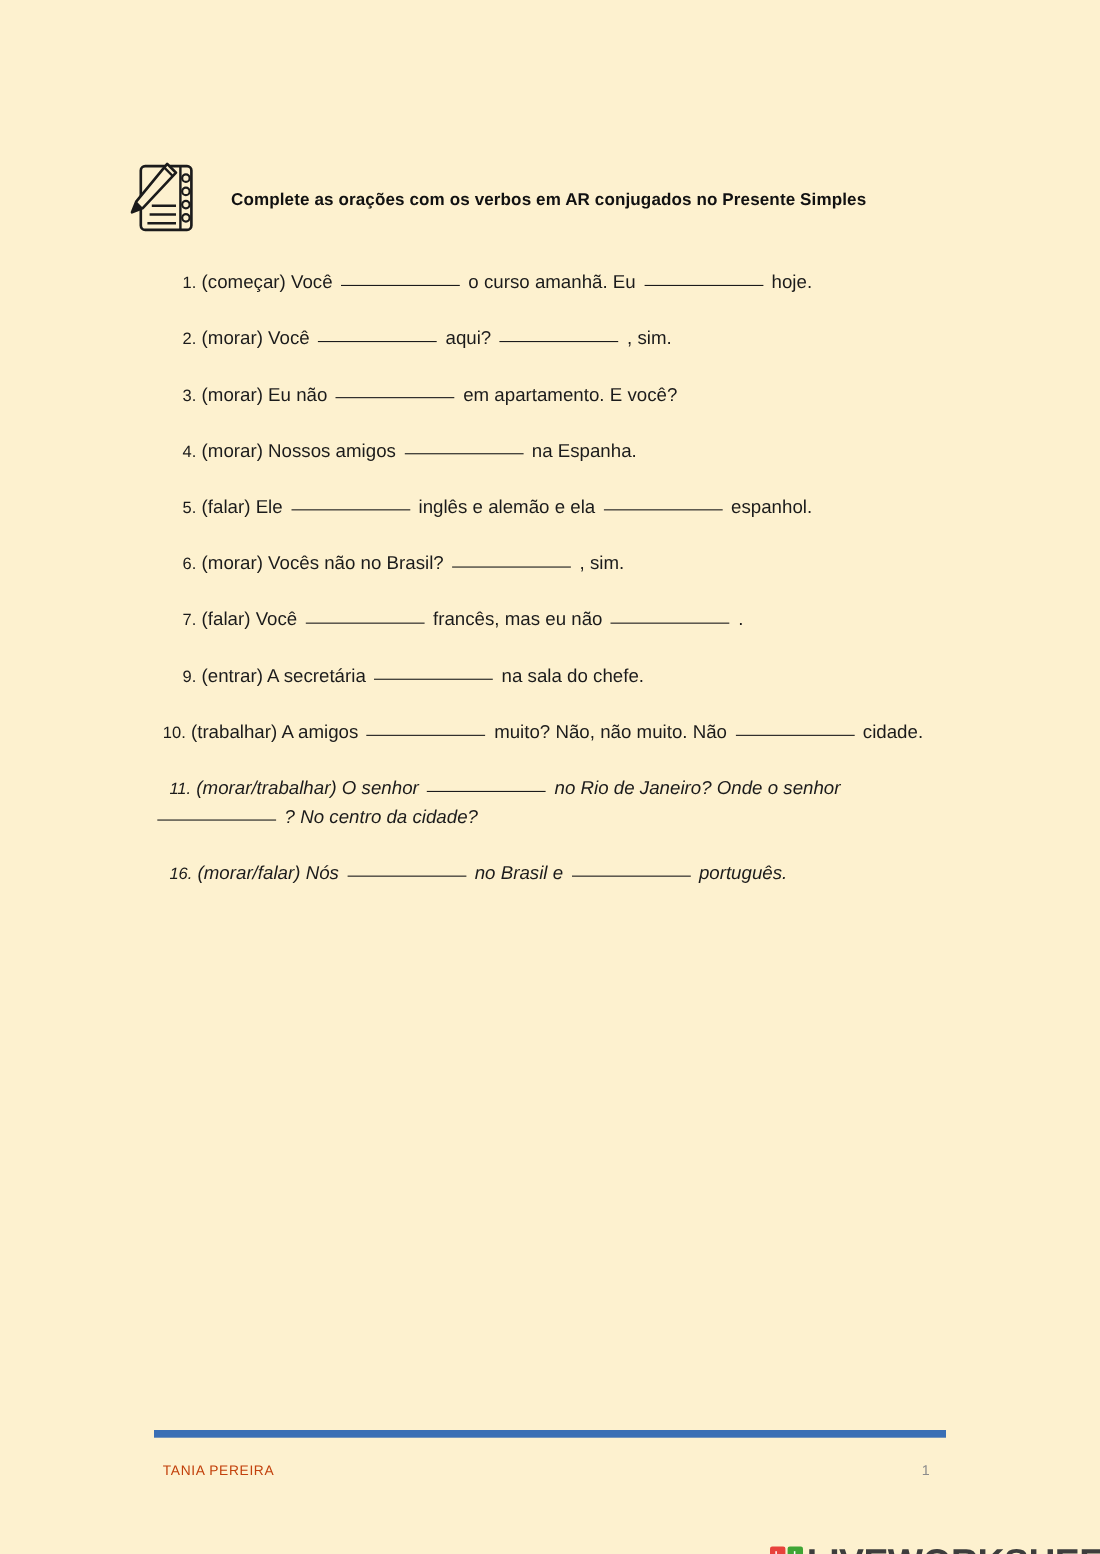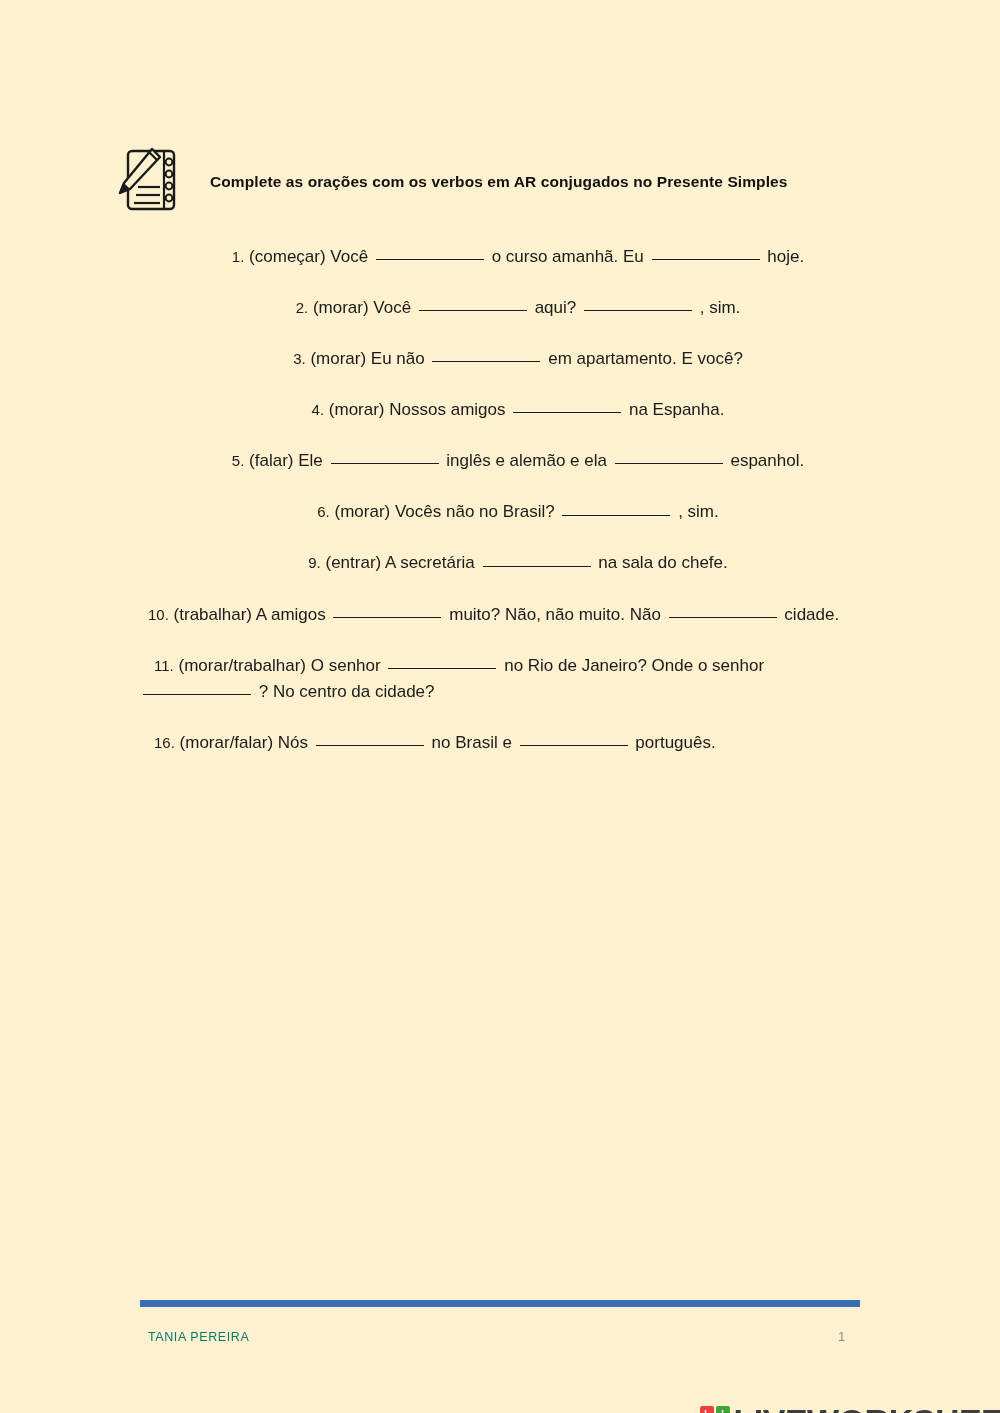--- a/index.html
+++ b/index.html
@@ -69,40 +69,40 @@
   .blank {
     display: inline-block;
     width: 108px;
     border-bottom: 1.5px solid #1b1b1b;
     vertical-align: 2px;
     margin: 0 3px;
     height: 0.95em;
   }
 
   
-  .ind-1 { text-indent: 26px; text-align: center; }
+  .ind-1 { text-indent: 26px; }
   .ind-2 { text-indent: 8px; }
-  .ind-3 { text-indent: 14px; }
+  .ind-3 { text-indent: 14px; font-style: italic; }
 
   
   .footer-rule {
     position: absolute;
     left: 140px;
     top: 1269px;
     width: 720px;
     height: 7px;
     background: #3a6fb5;
   }
   .footer-author {
     position: absolute;
     left: 148px;
     top: 1299px;
     font-size: 12.5px;
     letter-spacing: 0.6px;
-    color: #0f766e;
+    color: #c2410c;
   }
   .footer-page {
     position: absolute;
     left: 838px;
     top: 1298px;
     font-size: 13px;
     color: #8c8c8c;
   }
 
   
@@ -165,20 +165,21 @@
     <div class="header-title">Complete as orações com os verbos em AR conjugados no Presente Simples</div>
   </div>
 
   <div class="exercises">
       <div class="item ind-1"><span class="num">1.</span> <span>(começar)</span> <span>Você</span> <span class="blank"></span> <span>o curso amanhã. Eu</span> <span class="blank"></span> <span>hoje.</span></div>
       <div class="item ind-1"><span class="num">2.</span> <span>(morar)</span> <span>Você</span> <span class="blank"></span> <span>aqui?</span> <span class="blank"></span> <span>, sim.</span></div>
       <div class="item ind-1"><span class="num">3.</span> <span>(morar)</span> <span>Eu não</span> <span class="blank"></span> <span>em apartamento. E você?</span></div>
       <div class="item ind-1"><span class="num">4.</span> <span>(morar)</span> <span>Nossos amigos</span> <span class="blank"></span> <span>na Espanha.</span></div>
       <div class="item ind-1"><span class="num">5.</span> <span>(falar)</span> <span>Ele</span> <span class="blank"></span> <span>inglês e alemão e ela</span> <span class="blank"></span> <span>espanhol.</span></div>
       <div class="item ind-1"><span class="num">6.</span> <span>(morar)</span> <span>Vocês não no Brasil?</span> <span class="blank"></span> <span>, sim.</span></div>
+      <div class="item ind-1"><span class="num">7.</span> <span>(falar)</span> <span>Você</span> <span class="blank"></span> <span>francês, mas eu não</span> <span class="blank"></span> <span>.</span></div>
       <div class="item ind-1"><span class="num">9.</span> <span>(entrar)</span> <span>A secretária</span> <span class="blank"></span> <span>na sala do chefe.</span></div>
       <div class="item ind-2"><span class="num">10.</span> <span>(trabalhar)</span> <span>A amigos</span> <span class="blank"></span> <span>muito? Não, não muito. Não</span> <span class="blank"></span> <span>cidade.</span></div>
       <div class="item ind-3"><span class="num">11.</span> <span>(morar/trabalhar)</span> <span>O senhor</span> <span class="blank"></span> <span>no Rio de Janeiro? Onde o senhor</span> <span class="blank"></span> <span>? No centro da cidade?</span></div>
       <div class="item ind-3"><span class="num">16.</span> <span>(morar/falar)</span> <span>Nós</span> <span class="blank"></span> <span>no Brasil e</span> <span class="blank"></span> <span>português.</span></div>
     </div>
 
   <div class="footer-rule"></div>
   <div class="footer-author">TANIA PEREIRA</div>
   <div class="footer-page">1</div>
 

